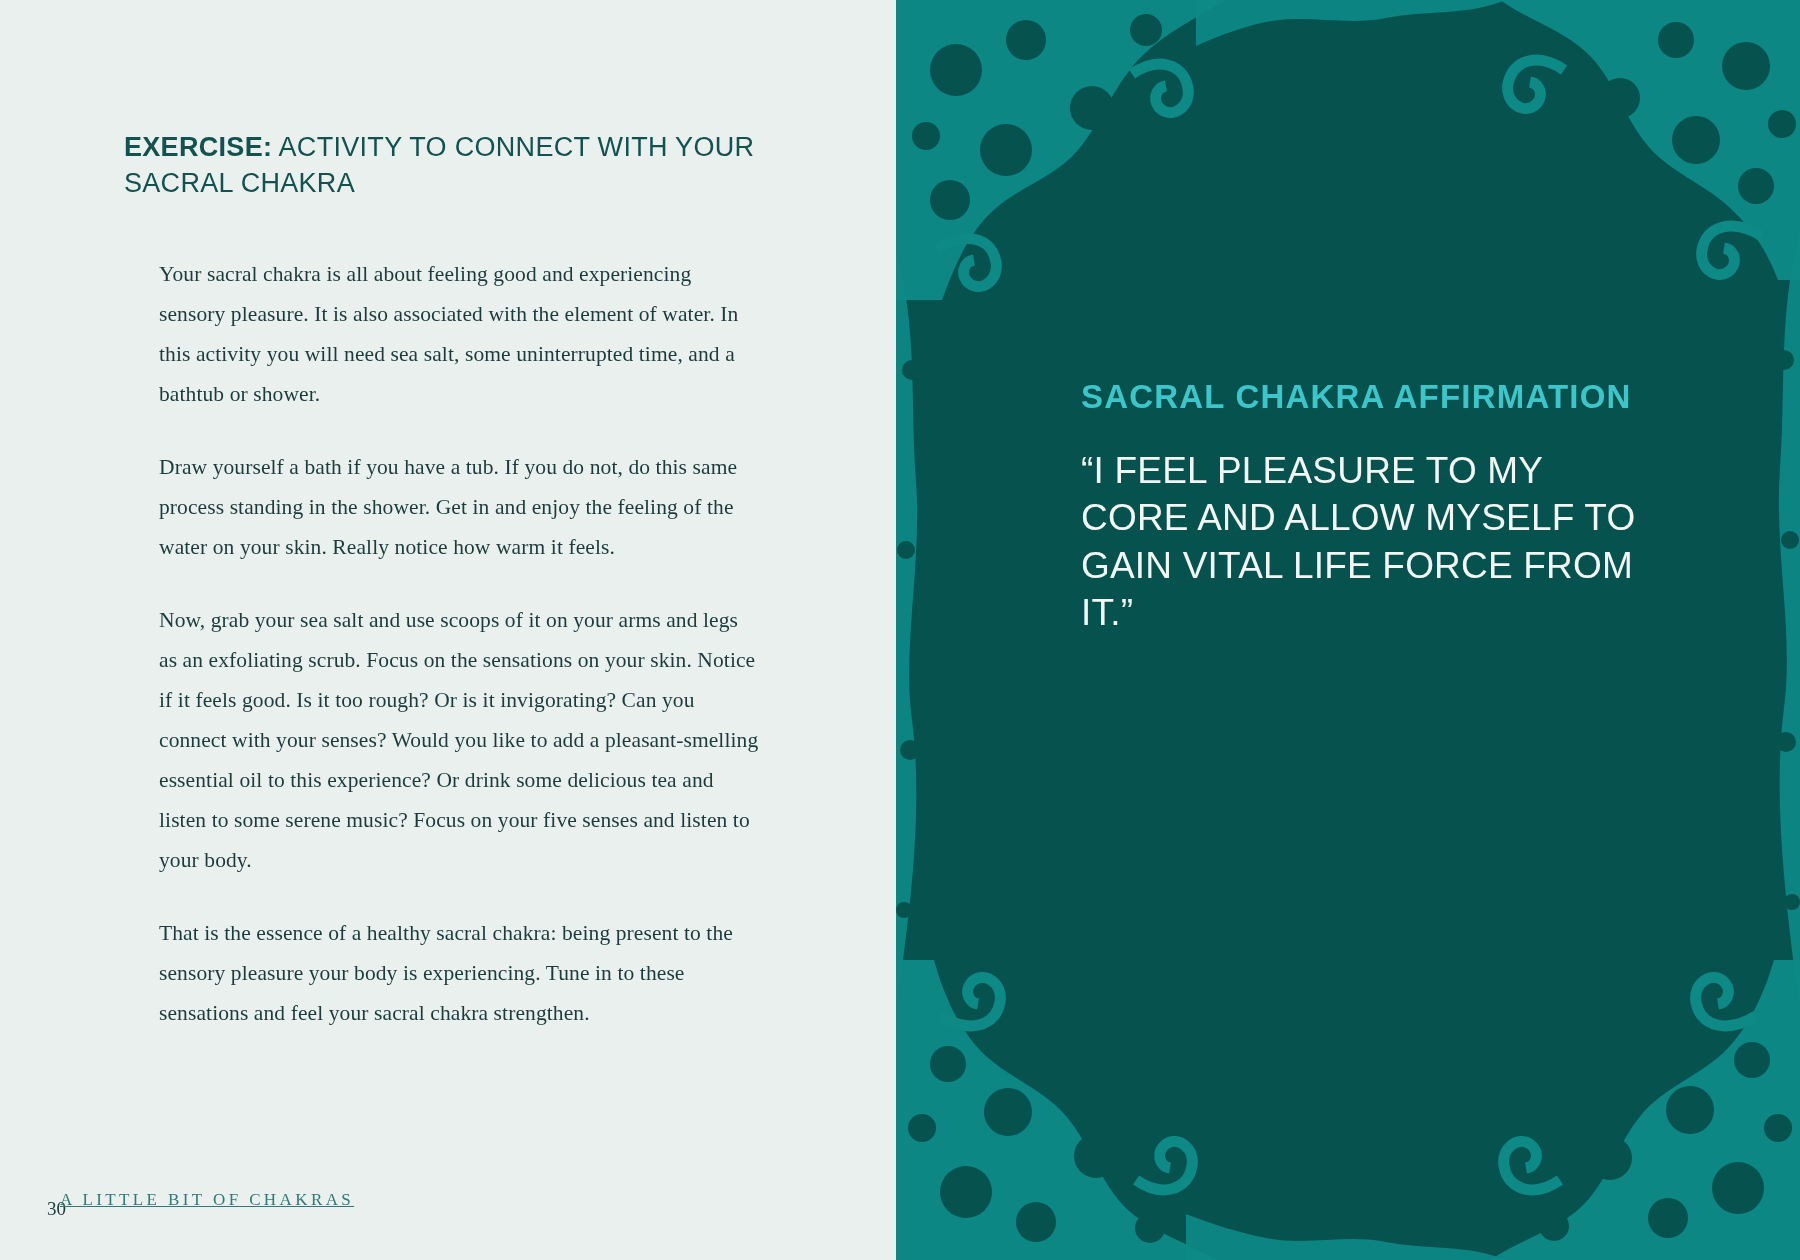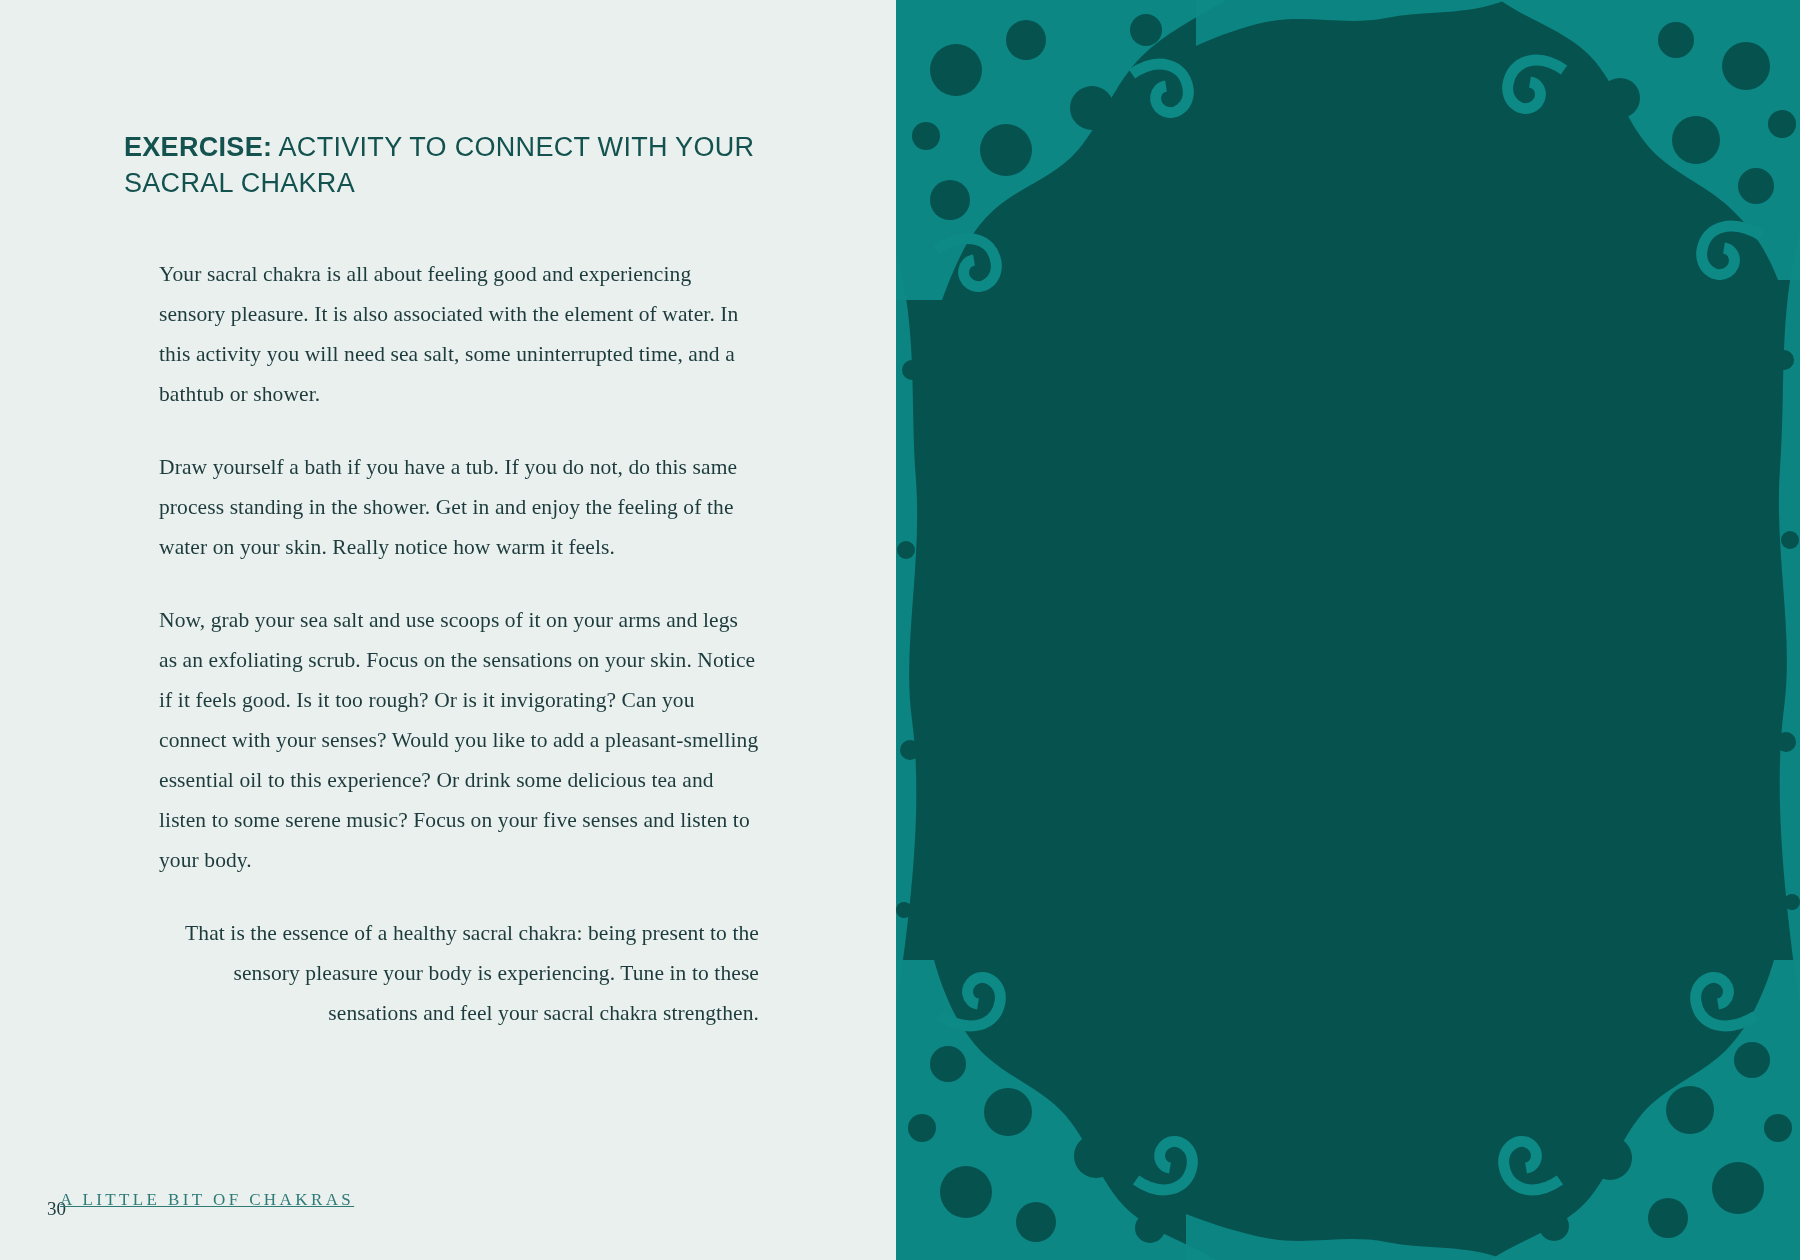--- a/index.html
+++ b/index.html
@@ -54,21 +54,20 @@
   .body-block p {
     font-family: "Liberation Serif", serif;
     font-size: 21.5px;
     line-height: 40px;
     color: #1d3b3c;
     margin: 0 0 33px 0;
     letter-spacing: 0.1px;
   }
   .body-block p:last-child {
     margin-bottom: 0;
-    text-align: right;
   }
   .folio {
     position: absolute;
     left: 47px;
     bottom: 40px;
     font-family: "Liberation Serif", serif;
     font-size: 19px;
     color: #1d3b3c;
   }
   .running-head {
@@ -253,15 +252,19 @@
 
       <svg style="left:300px;top:0px;" width="310" height="46" viewBox="0 0 310 46">
         <path d="M0,0 L310,0 C270,16 230,10 190,18 C150,26 110,14 70,22 C46,27 22,36 0,46 Z" fill="#0d8a86" opacity="0.9"></path>
       </svg>
 
       <svg style="left:290px;bottom:0px;" width="320" height="46" viewBox="0 0 320 46">
         <path d="M0,46 L320,46 C280,30 240,36 200,28 C160,20 120,32 80,24 C54,19 26,10 0,0 Z" fill="#0d8a86" opacity="0.9"></path>
       </svg>
     </div>
 
+    <div class="right-inner">
+      <h2 class="affirmation-label">SACRAL CHAKRA AFFIRMATION</h2>
+      <p class="affirmation-text">“I FEEL PLEASURE TO MY CORE AND ALLOW MYSELF TO GAIN VITAL LIFE FORCE FROM IT.”</p>
+    </div>
   </div>
 
 </div>
 
 </body></html>

